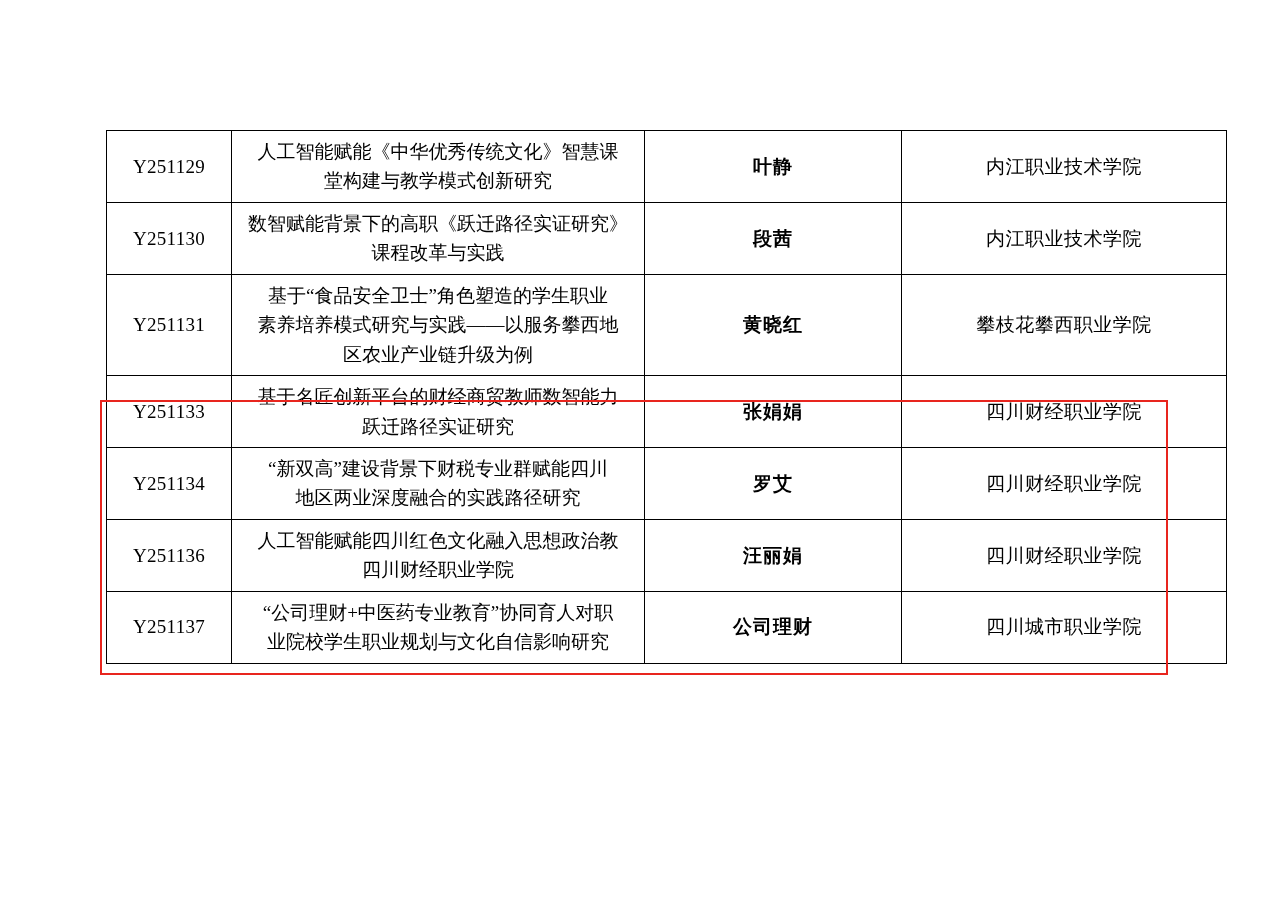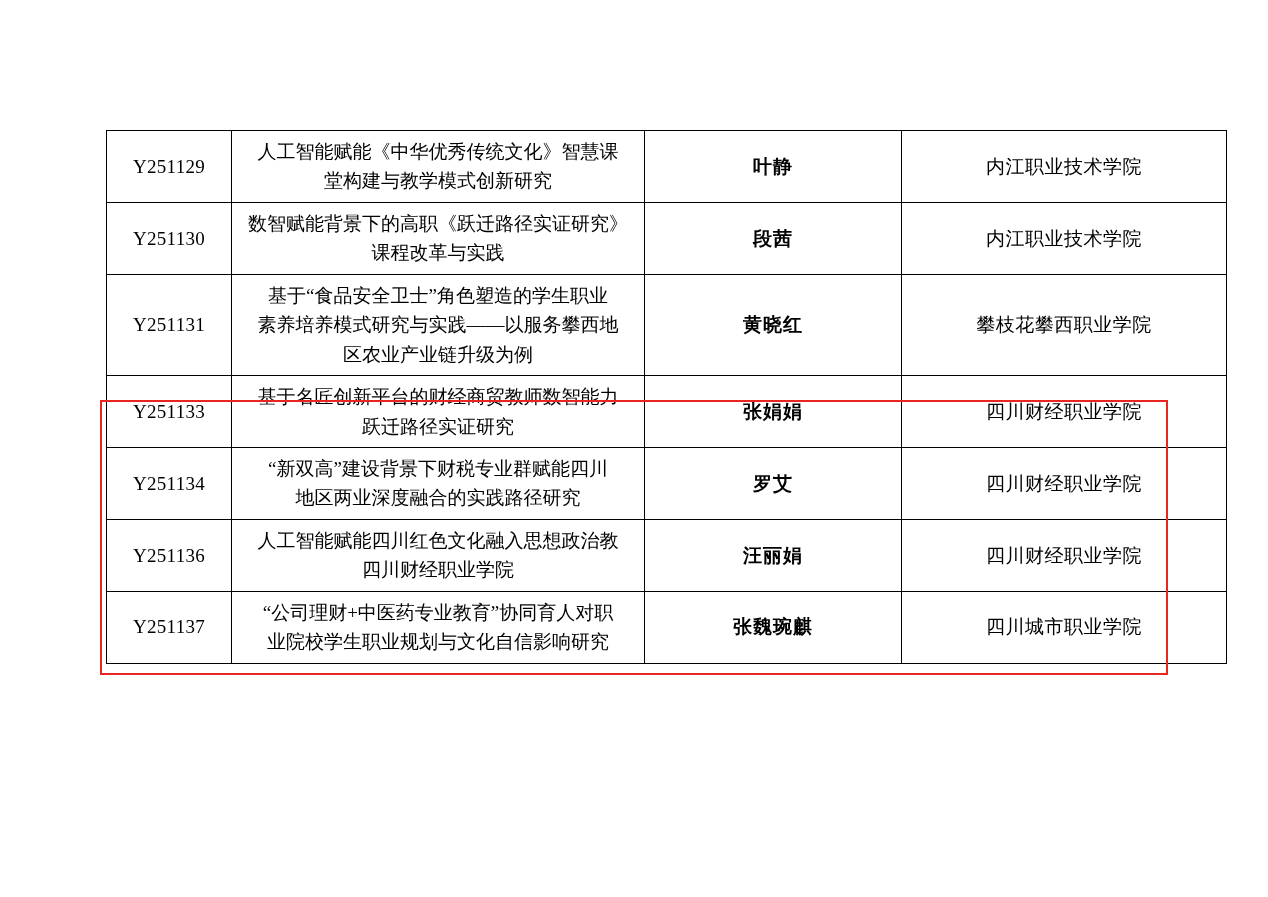--- a/index.html
+++ b/index.html
@@ -160,21 +160,21 @@
         </tr>
 
         <tr>
           <td class="col-code">Y251137</td>
           <td class="col-title">
             <span class="title-lines">
               <span class="ln">“公司理财+中医药专业教育”协同育人对职</span>
               <span class="ln">业院校学生职业规划与文化自信影响研究</span>
             </span>
           </td>
-          <td class="col-person">张魏琬麒</td>
+          <td class="col-person">公司理财</td>
           <td class="col-org">四川城市职业学院</td>
         </tr>
 
       </tbody>
     </table>
   </div>
 
   <div class="highlight-box" style="left: 100px; top: 400px; width: 1068px; height: 275px; border-color: rgb(232, 37, 30);"></div>
 </div>
 

